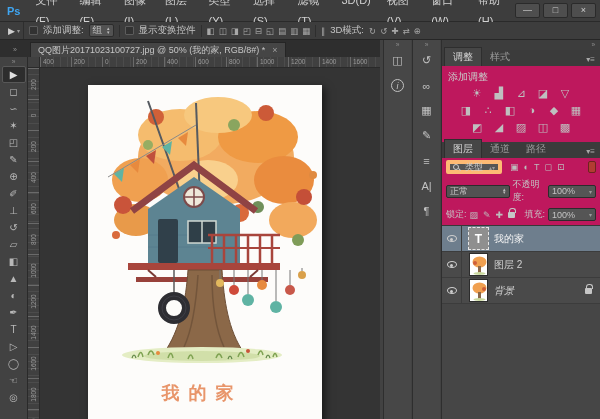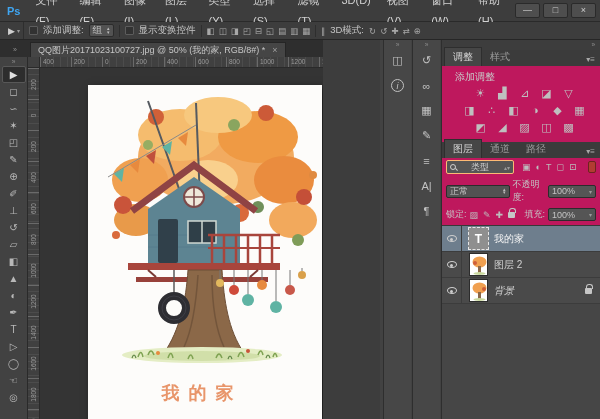--- a/index.html
+++ b/index.html
@@ -22,21 +22,21 @@
   .checkbox { width:9px; height:9px; background:#323232; border:1px solid #5c5c5c; border-radius:1px; flex:none; }
   .combo { background:#525252; border:1px solid #2c2c2c; border-radius:2px; padding:0 3px; display:flex; align-items:center; gap:5px; height:13px; }
   .combo .arrows { display:flex; flex-direction:column; line-height:3.5px; font-size:5px; color:#bdbdbd; }
   .vsep { width:1px; height:12px; background:#2e2e2e; }
   .icon-group { display:flex; gap:4px; }
   .mini-icon { font-size:8.5px; color:#a8a8a8; }
   .opt-3d { display:flex; gap:5px; align-items:center; }
 
   
   .main { position:absolute; left:0; top:40px; right:0; bottom:0; }
-  .docarea { position:absolute; left:0; top:0; width:323px; bottom:0; }
+  .docarea { position:absolute; left:0; top:0; width:380px; bottom:0; }
 
   .tabbar { height:17px; background:#2e2e2e; display:flex; align-items:flex-end; }
   .tab-collapse { width:30px; text-align:center; color:#8f8f8f; font-size:7px; padding-bottom:4px; }
   .doc-tab { background:#454545; border:1px solid #252525; border-bottom:none; height:15px; display:flex; align-items:center; gap:7px; padding:0 7px; font-size:9px; color:#c6c6c6; }
   .tab-close { color:#9e9e9e; font-size:9px; }
 
   .docbody { position:absolute; left:0; right:0; top:17px; bottom:0; }
 
   
   .toolbar { position:absolute; left:0; top:0; bottom:0; width:28px; background:#424242; border-right:1px solid #2a2a2a; display:flex; flex-direction:column; align-items:center; }
@@ -68,27 +68,27 @@
   .strip-icon { width:22px; height:21px; display:flex; align-items:center; justify-content:center; color:#c2c2c2; font-size:11px; margin-bottom:4px; flex:none; }
   .circ { width:13px; height:13px; border:1px solid #c2c2c2; border-radius:50%; font-size:9px; font-style:italic; display:flex; align-items:center; justify-content:center; }
 
   .panel { position:absolute; left:61px; right:0; top:0; bottom:0; background:#be185d; border-left:1px solid #2e2e2e; display:flex; flex-direction:column; }
   .panel-cap { height:10px; text-align:right; font-size:6.5px; color:#8d8d8d; padding-right:5px; line-height:10px; background:#3d3d3d; }
   .ptabs { height:16px; background:#3b3b3b; display:flex; align-items:flex-end; padding-left:2px; }
   .ptab { font-size:10px; color:#9c9c9c; padding:2px 8px 2px; }
   .ptab.active { background:#464646; color:#d6d6d6; border:1px solid #2e2e2e; border-bottom:none; }
   .ptab-menu { margin-left:auto; color:#a8a8a8; font-size:8px; padding:0 5px 2px; }
 
-  .adj-body { padding:3px 4px 4px;margin-left:7px; }
+  .adj-body { padding:3px 4px 4px; }
   .adj-label { font-size:10px; color:#c8c8c8; margin:1px 0 3px 2px; }
   .adj-row { display:flex; justify-content:center; gap:8px; margin:2px 0 4px; }
   .adj-icon { font-size:11px; color:#bfbfbf; width:14px; text-align:center; }
 
   .lp-filter { height:18px; display:flex; align-items:center; gap:4px; padding:0 4px; }
-  .kindbox { background:#555; border:1px solid #fdba74; border-radius:2px; height:14px; display:flex; align-items:center; gap:15px; padding:0 3px; font-size:9px; color:#d0d0d0; }
+  .kindbox { background:#555; border:4px solid #fdba74; border-radius:2px; height:14px; display:flex; align-items:center; gap:6px; padding:0 3px; font-size:9px; color:#d0d0d0; }
   .mag { width:6px; height:6px; border:1px solid #cfcfcf; border-radius:50%; position:relative; }
   .mag::after { content:""; position:absolute; width:3px; height:1px; background:#cfcfcf; right:-3px; bottom:-1px; transform:rotate(45deg); }
   .lp-ficons { display:flex; gap:5px; margin-left:4px; }
   .lp-ficons .fi { font-size:9px; color:#bdbdbd; }
   .toggle-red { margin-left:auto; width:8px; height:12px; background:#b23c32; border:1px solid #6e241e; border-radius:2px; }
 
   .lp-row { display:flex; align-items:center; gap:3px; padding:2px 4px; font-size:9px; color:#c4c4c4; }
   .blend-select { width:74px; }
   .valbox { background:#555; border:1px solid #2c2c2c; border-radius:2px; padding:0 3px; height:13px; display:flex; align-items:center; gap:14px; }
   .lock-icons { display:flex; gap:5px; align-items:center; }

